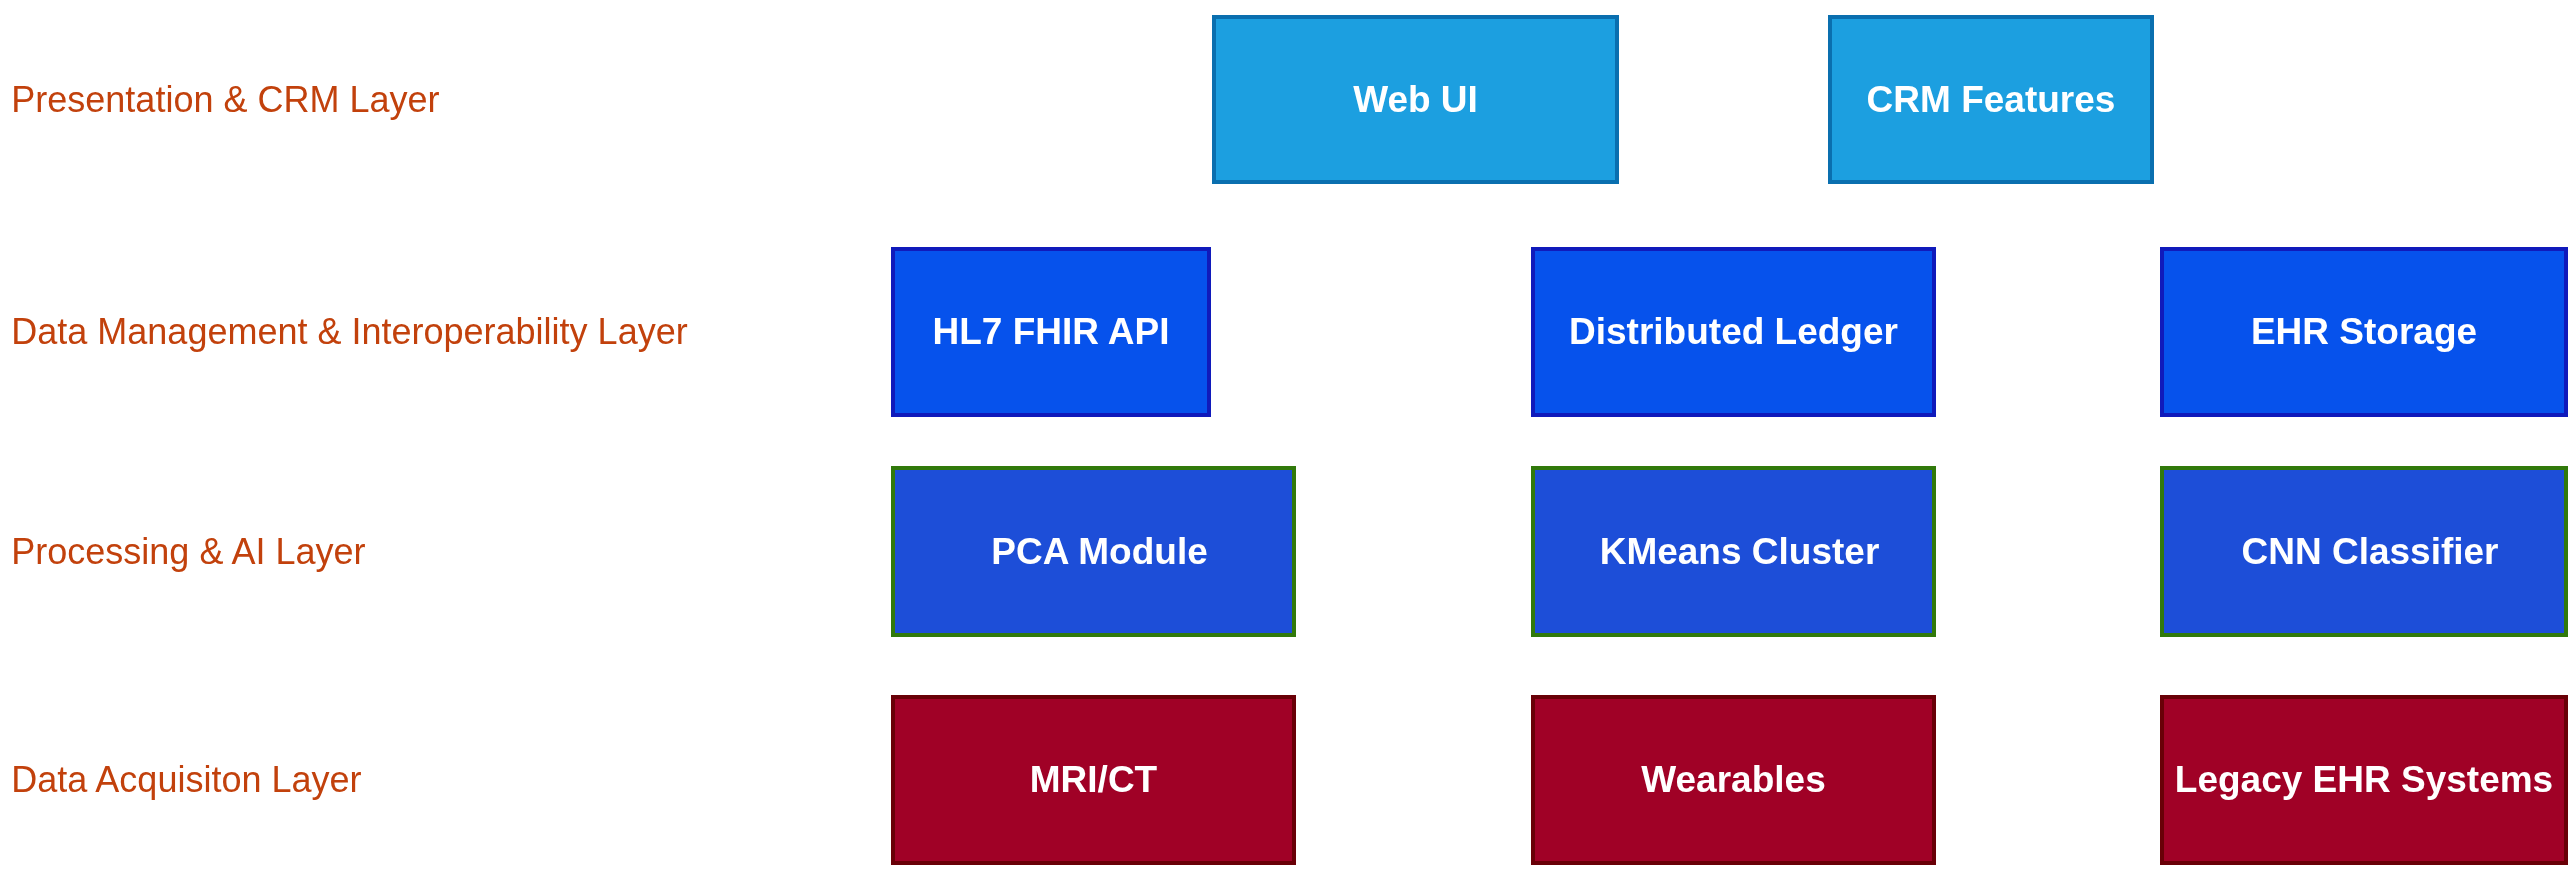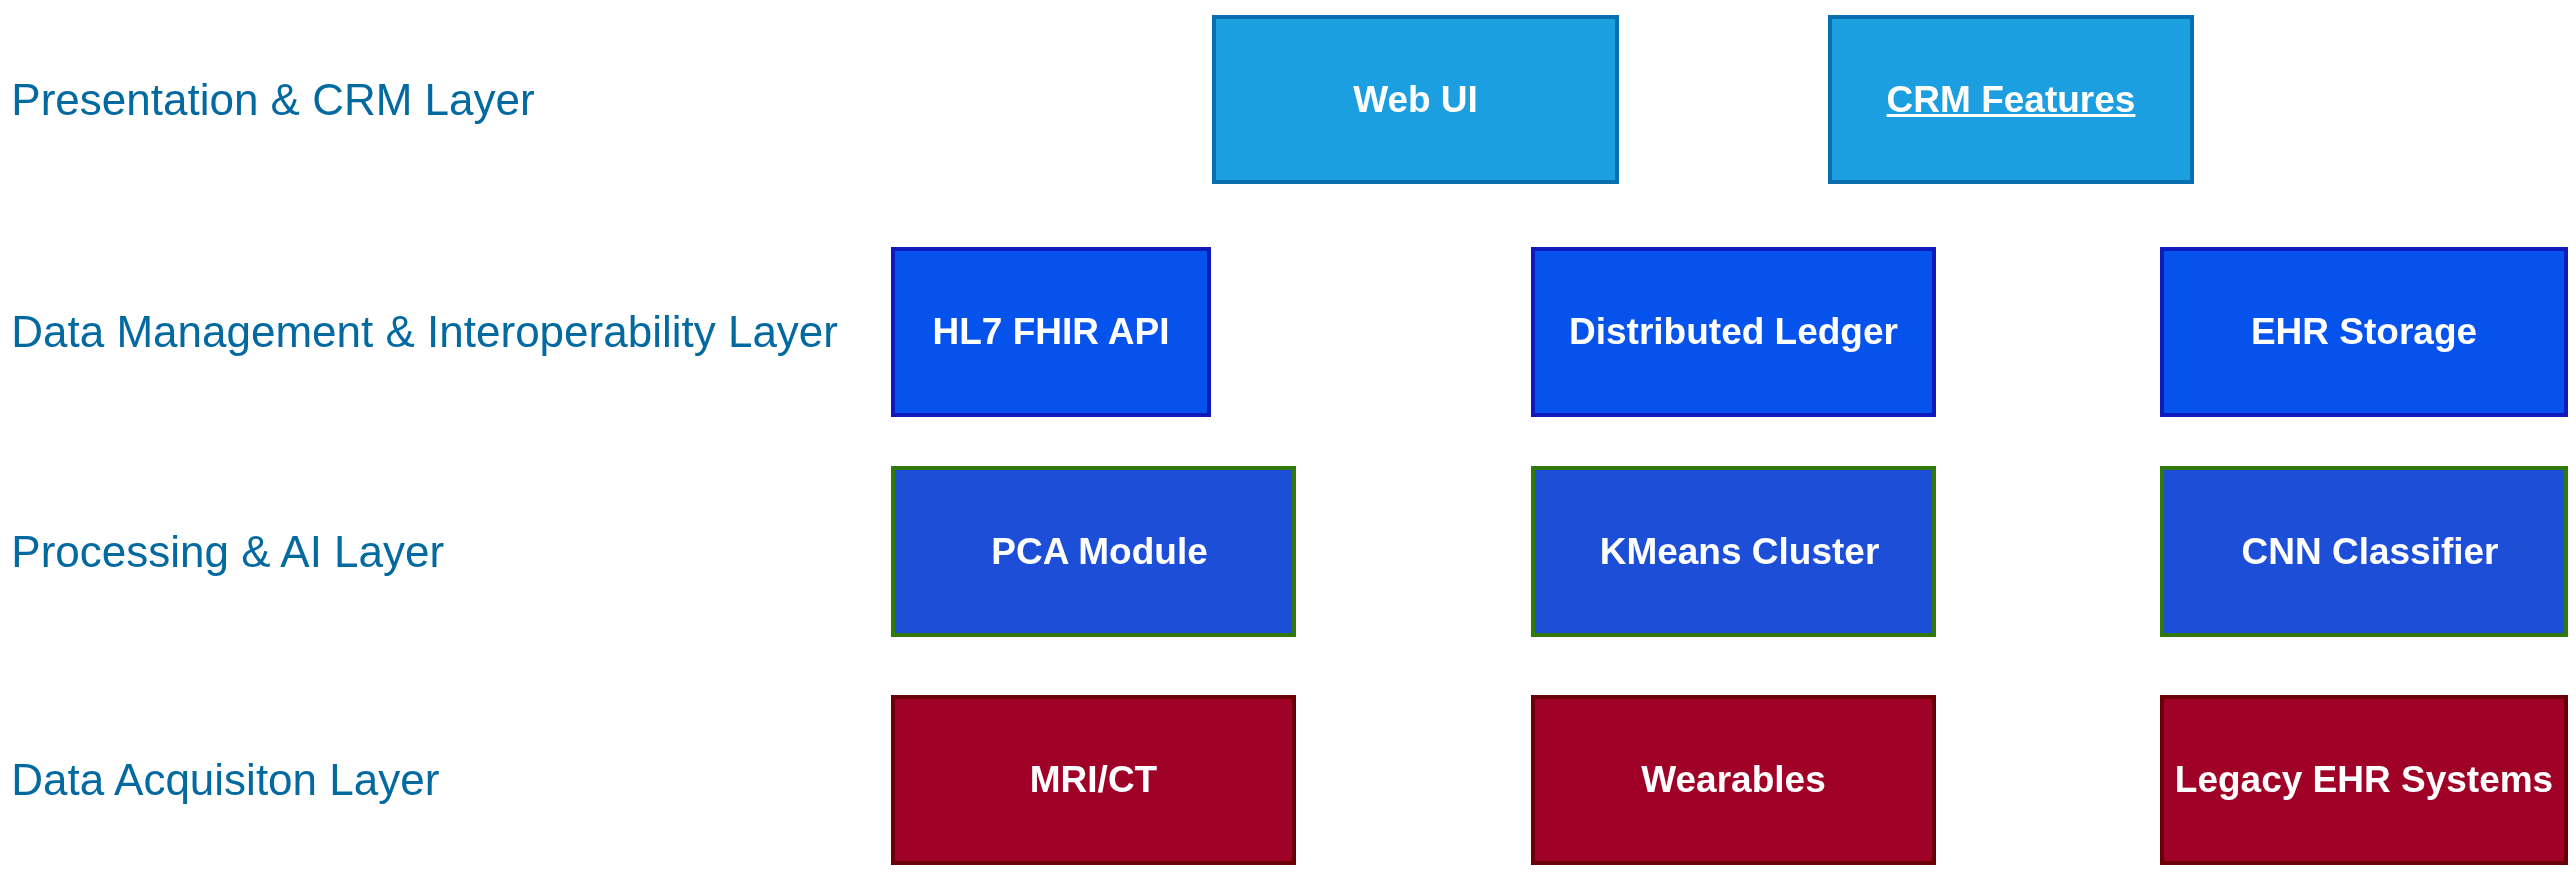--- a/index.html
+++ b/index.html
@@ -18,22 +18,22 @@
   .layer-row {
     position: absolute;
     left: 0;
     width: 100%;
   }
   .layer-label {
     position: absolute;
     left: 11.3px;
     top: 50%;
     transform: translateY(-50%);
-    color: #0369a1;
-    font-size: 44px;
+    color: #c2410c;
+    font-size: 36px;
     font-weight: 400;
     white-space: nowrap;
   }
   .node {
     position: absolute;
     top: 0;
     height: 100%;
     box-sizing: border-box;
     display: flex;
     align-items: center;
@@ -58,21 +58,21 @@
   .row-4 { top: 695px; height: 170px; }
 </style>
 </head>
 <body>
 
 <div class="canvas">
 
   <div class="layer-row row-1">
     <div class="layer-label">Presentation &amp; CRM Layer</div>
     <div class="node n-presentation" style="left:1212px; width:407px;">Web UI</div>
-    <div class="node n-presentation" style="left:1828px; width:366px;text-decoration:underline;">CRM Features</div>
+    <div class="node n-presentation" style="left:1828px; width:326px;">CRM Features</div>
   </div>
 
   <div class="layer-row row-2">
     <div class="layer-label">Data Management &amp; Interoperability Layer</div>
     <div class="node n-datamgmt" style="left:891px; width:320px;">HL7 FHIR API</div>
     <div class="node n-datamgmt" style="left:2160px; width:408px;">EHR Storage</div>
     <div class="node n-datamgmt" style="left:1531px; width:405px;">Distributed Ledger</div>
   </div>
 
   <div class="layer-row row-3">

